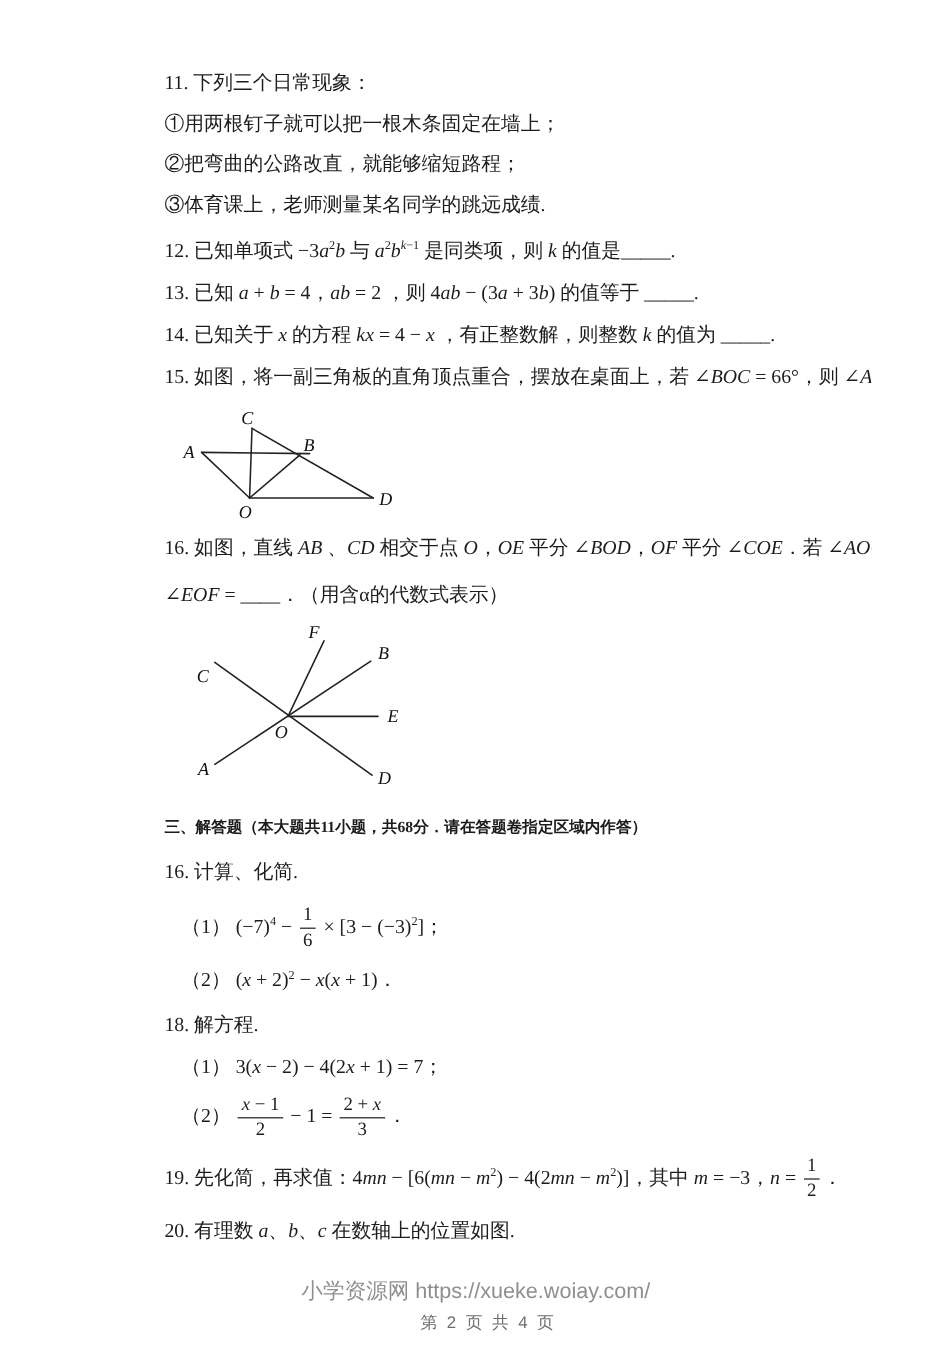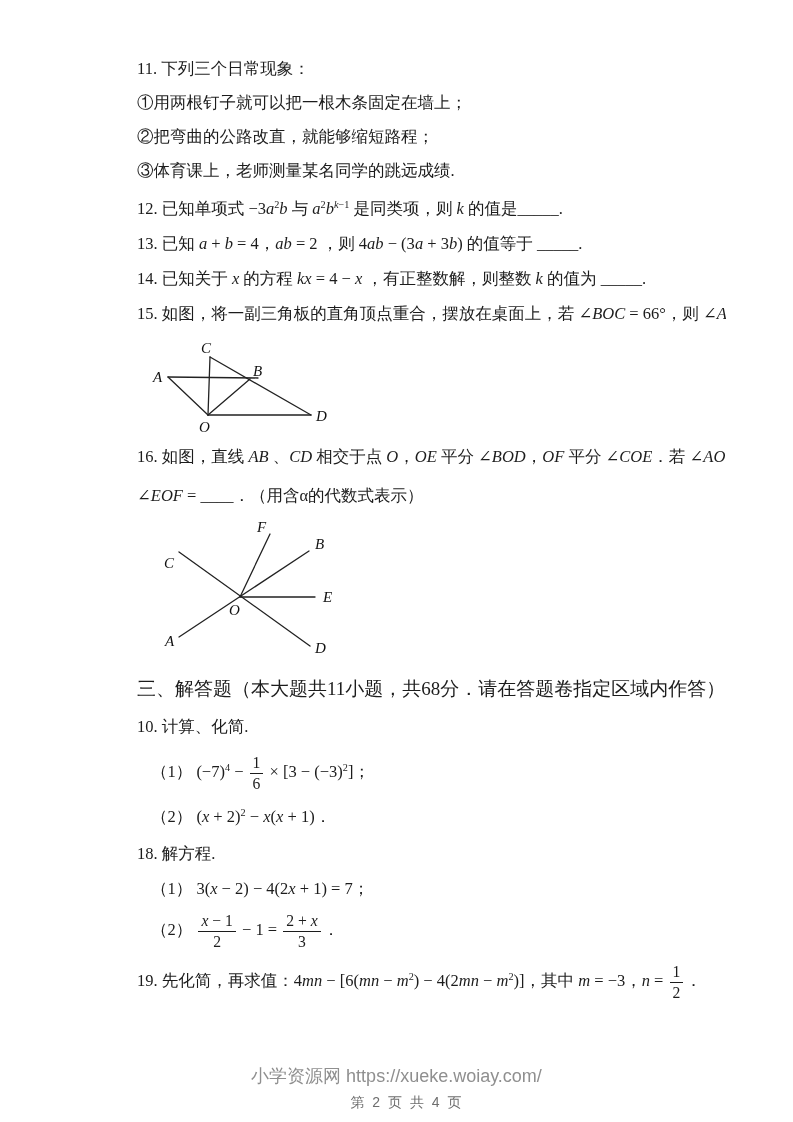--- a/index.html
+++ b/index.html
@@ -18,21 +18,21 @@
   .line { line-height:21px; margin-bottom:13px; white-space:nowrap; }
   .qline { line-height:23px; margin-bottom:12px; white-space:nowrap; }
   .mt6{margin-top:16px;} .mt8{margin-top:8px;} .mt10{margin-top:10px;}
   .mt12{margin-top:12px;} .mt14{margin-top:14px;}
   .indent { padding-left:14px; }
   .it { font-style:italic; }
   sup { font-size:0.62em; line-height:0; vertical-align:super; }
   .frac { display:inline-block; vertical-align:middle; text-align:center; font-size:0.95em; line-height:1.15; margin:0 2px; }
   .frac .num { display:block; border-bottom:1.2px solid #1c1c1c; padding:0 3px 1px; }
   .frac .den { display:block; padding:1px 3px 0; }
-  .section-title { font-weight:normal; font-size:19px; line-height:24px; margin-top:18px; margin-bottom:14px; white-space:nowrap; }
+  .section-title { font-weight:bold; font-size:13px; line-height:24px; margin-top:18px; margin-bottom:14px; white-space:nowrap; }
   .figure { display:block; }
   .fig15 { margin:2px 0 6px 6px; }
   .fig16 { margin:2px 0 2px 10px; }
   .figline { stroke:#222222; stroke-width:1.3; fill:none; stroke-linecap:round; }
   .figlabel { font-family:"Liberation Serif","DejaVu Serif",serif; font-style:italic; font-size:15px; fill:#111111; }
   .footer-site {
     position:absolute; top:1064px; left:0; right:0;
     text-align:center; color:#8f8f8f; font-size:18px;
     font-family:"Liberation Sans","DejaVu Sans",sans-serif;
   }
@@ -86,27 +86,28 @@
       <text class="figlabel" x="168" y="30">B</text>
       <text class="figlabel" x="17" y="49">C</text>
       <text class="figlabel" x="176" y="83">E</text>
       <text class="figlabel" x="82" y="96">O</text>
       <text class="figlabel" x="18" y="127">A</text>
       <text class="figlabel" x="168" y="134">D</text>
     </svg>
 
     <p class="section-title">三、解答题（本大题共11小题，共68分．请在答题卷指定区域内作答）</p>
 
-    <p class="qline">10. 计算、化简.</p>
+    <p class="qline">16. 计算、化简.</p>
     <p class="qline mt6 indent"><span>（1） (−7)</span><sup>4</sup><span> − </span><span class="frac"><span class="num"><span>1</span></span><span class="den"><span>6</span></span></span><span> × [3 − (−3)</span><sup>2</sup><span>]；</span></p>
     <p class="qline mt10 indent"><span>（2） (</span><span class="it">x</span><span> + 2)</span><sup>2</sup><span> − </span><span class="it">x</span><span>(</span><span class="it">x</span><span> + 1)．</span></p>
 
     <p class="qline mt14">18. 解方程.</p>
     <p class="qline mt10 indent"><span>（1） 3(</span><span class="it">x</span><span> − 2) − 4(2</span><span class="it">x</span><span> + 1) = 7；</span></p>
     <p class="qline mt8 indent"><span>（2） </span><span class="frac"><span class="num"><span class="it">x</span><span> − 1</span></span><span class="den"><span>2</span></span></span><span> − 1 = </span><span class="frac"><span class="num"><span>2 + </span><span class="it">x</span></span><span class="den"><span>3</span></span></span><span>．</span></p>
 
     <p class="qline mt8"><span>19. 先化简，再求值：4</span><span class="it">mn</span><span> − [6(</span><span class="it">mn</span><span> − </span><span class="it">m</span><sup>2</sup><span>) − 4(2</span><span class="it">mn</span><span> − </span><span class="it">m</span><sup>2</sup><span>)]，其中 </span><span class="it">m</span><span> = −3，</span><span class="it">n</span><span> = </span><span class="frac"><span class="num"><span>1</span></span><span class="den"><span>2</span></span></span><span>．</span></p>
+    <p class="qline mt12"><span>20. 有理数 </span><span class="it">a</span><span>、</span><span class="it">b</span><span>、</span><span class="it">c</span><span> 在数轴上的位置如图.</span></p>
 
   </div>
 
   <div class="footer-site">小学资源网 https://xueke.woiay.com/</div>
   <div class="footer-page">第 2 页 共 4 页</div>
 </div>
 
 </body></html>

